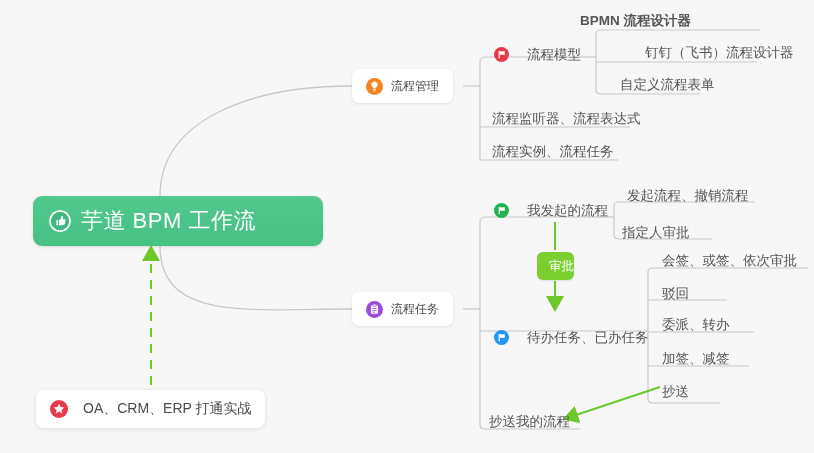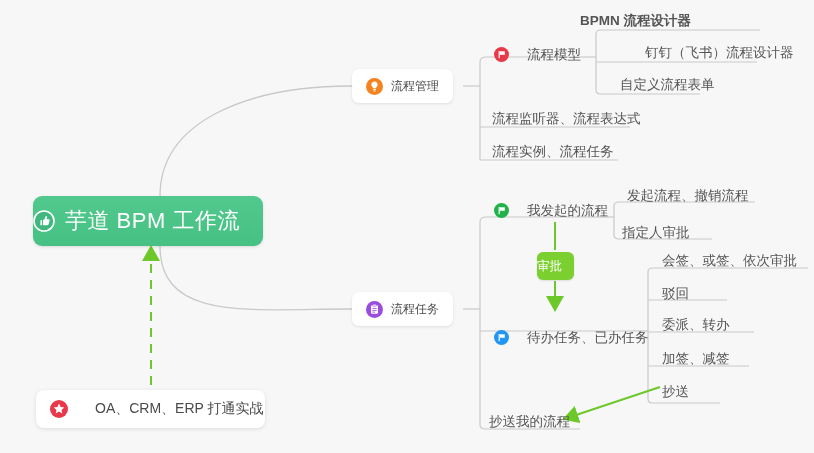--- a/index.html
+++ b/index.html
@@ -10,26 +10,27 @@
     overflow:hidden;
     position:relative;
   }
   #canvas{position:absolute;left:0;top:0;width:814px;height:453px;}
   svg.lines{position:absolute;left:0;top:0;width:814px;height:453px;pointer-events:none;}
 
   
   .root-node{
     position:absolute;
     left:33px;top:196px;
-    width:230px;height:50px;
+    width:290px;height:50px;
     background:#4CC38A;
     background:linear-gradient(#52c98e,#46c083);
     border-radius:9px;
     box-shadow:0 1px 3px rgba(0,0,0,.13);
     display:flex;align-items:center;
+    padding-left:16px;
     box-sizing:border-box;
   }
   .root-label{
     color:#ffffff;
     font-size:22px;
     letter-spacing:.5px;
     margin-left:10px;
     white-space:nowrap;
   }
 
@@ -54,42 +55,42 @@
     position:absolute;
     left:36px;top:390px;
     width:229px;height:38px;
     background:#ffffff;
     border-radius:8px;
     box-shadow:0 1px 4px rgba(0,0,0,.11);
     display:flex;align-items:center;
     padding-left:14px;box-sizing:border-box;
   }
   .float-node .fl-label{
-    font-size:14px;color:#4a4a4a;margin-left:27px;white-space:nowrap;text-align:center;
+    font-size:14px;color:#4a4a4a;margin-left:15px;white-space:nowrap;text-align:center;
   }
 
   
   .leaf{
     position:absolute;
     font-size:13.5px;
     color:#555555;
     white-space:nowrap;
     line-height:1;
   }
   .leaf.with-icon{display:flex;align-items:center;}
   .leaf.with-icon .lf-label{margin-left:18px;}
 
   
   .badge{
     position:absolute;
     left:537px;top:252px;
     width:37px;height:28px;
     background:#7BCF2E;
     border-radius:6px;
-    display:flex;align-items:center;justify-content:flex-start;
+    display:flex;align-items:center;justify-content:flex-end;
     color:#ffffff;font-size:12.5px;
     box-shadow:0 1px 2px rgba(0,0,0,.10);
   }
 
   
   .ico{display:inline-block;flex:0 0 auto;line-height:0;}
 </style>
 </head>
 <body>
 

